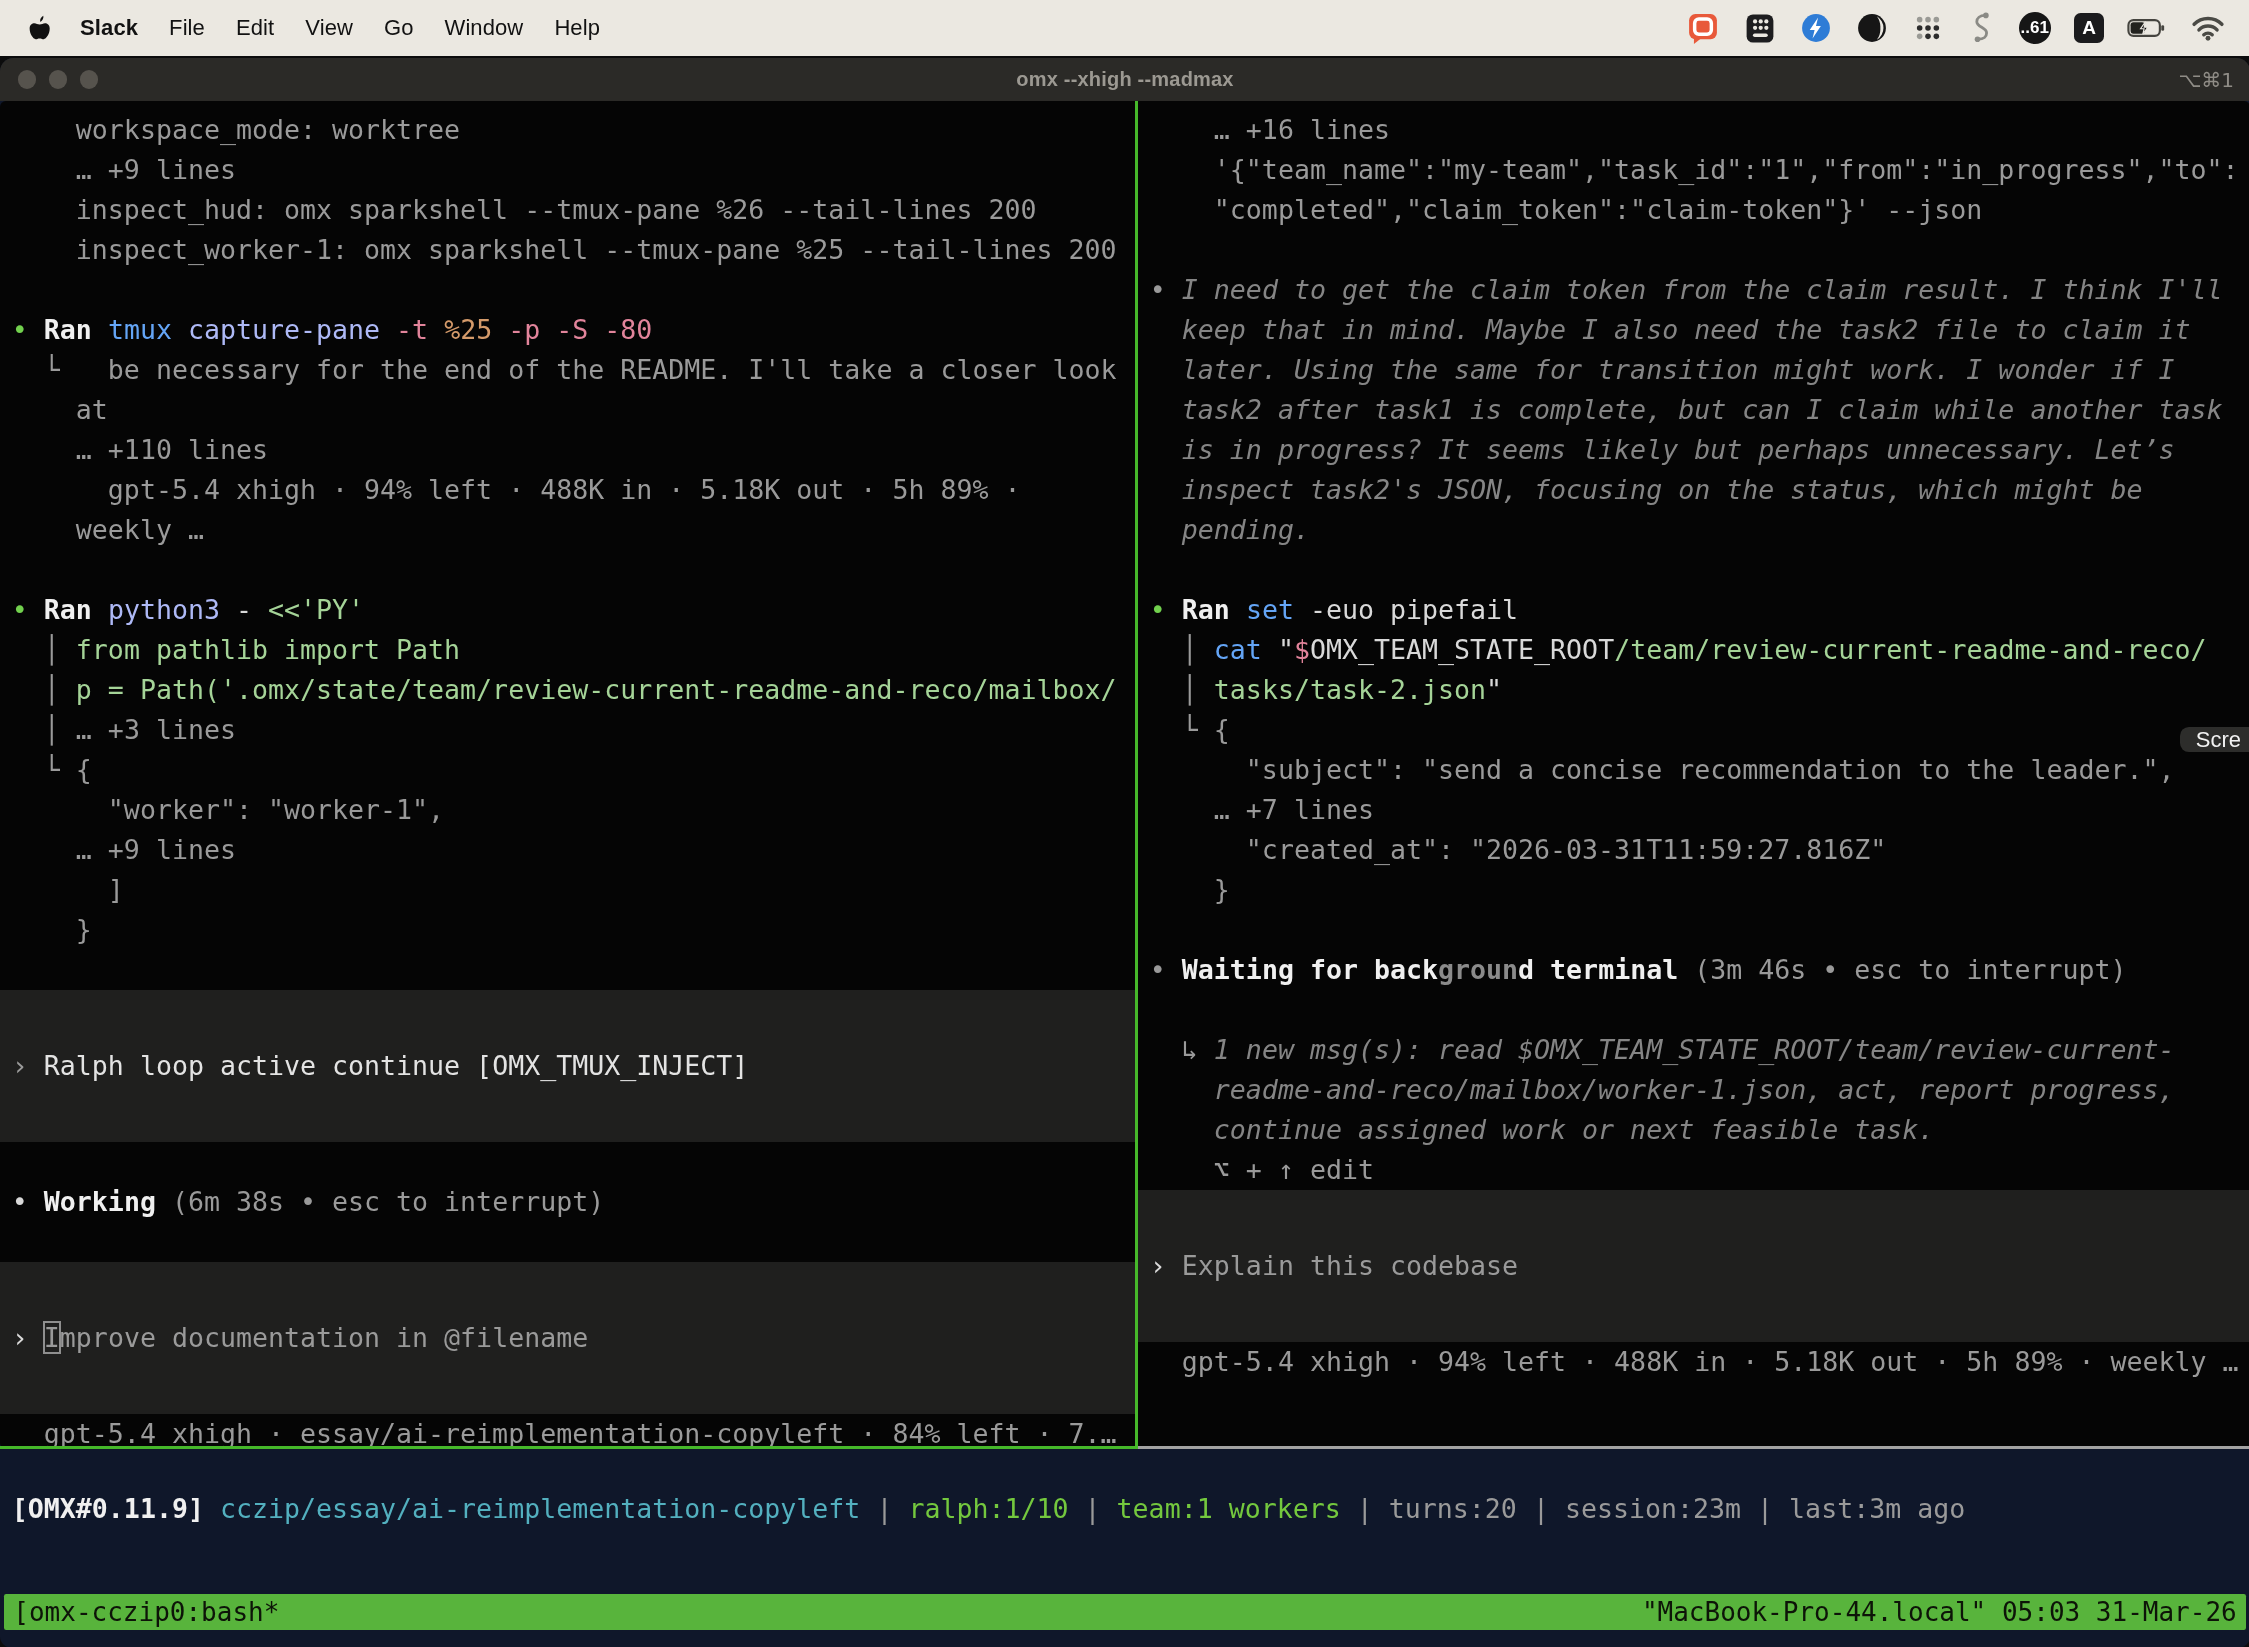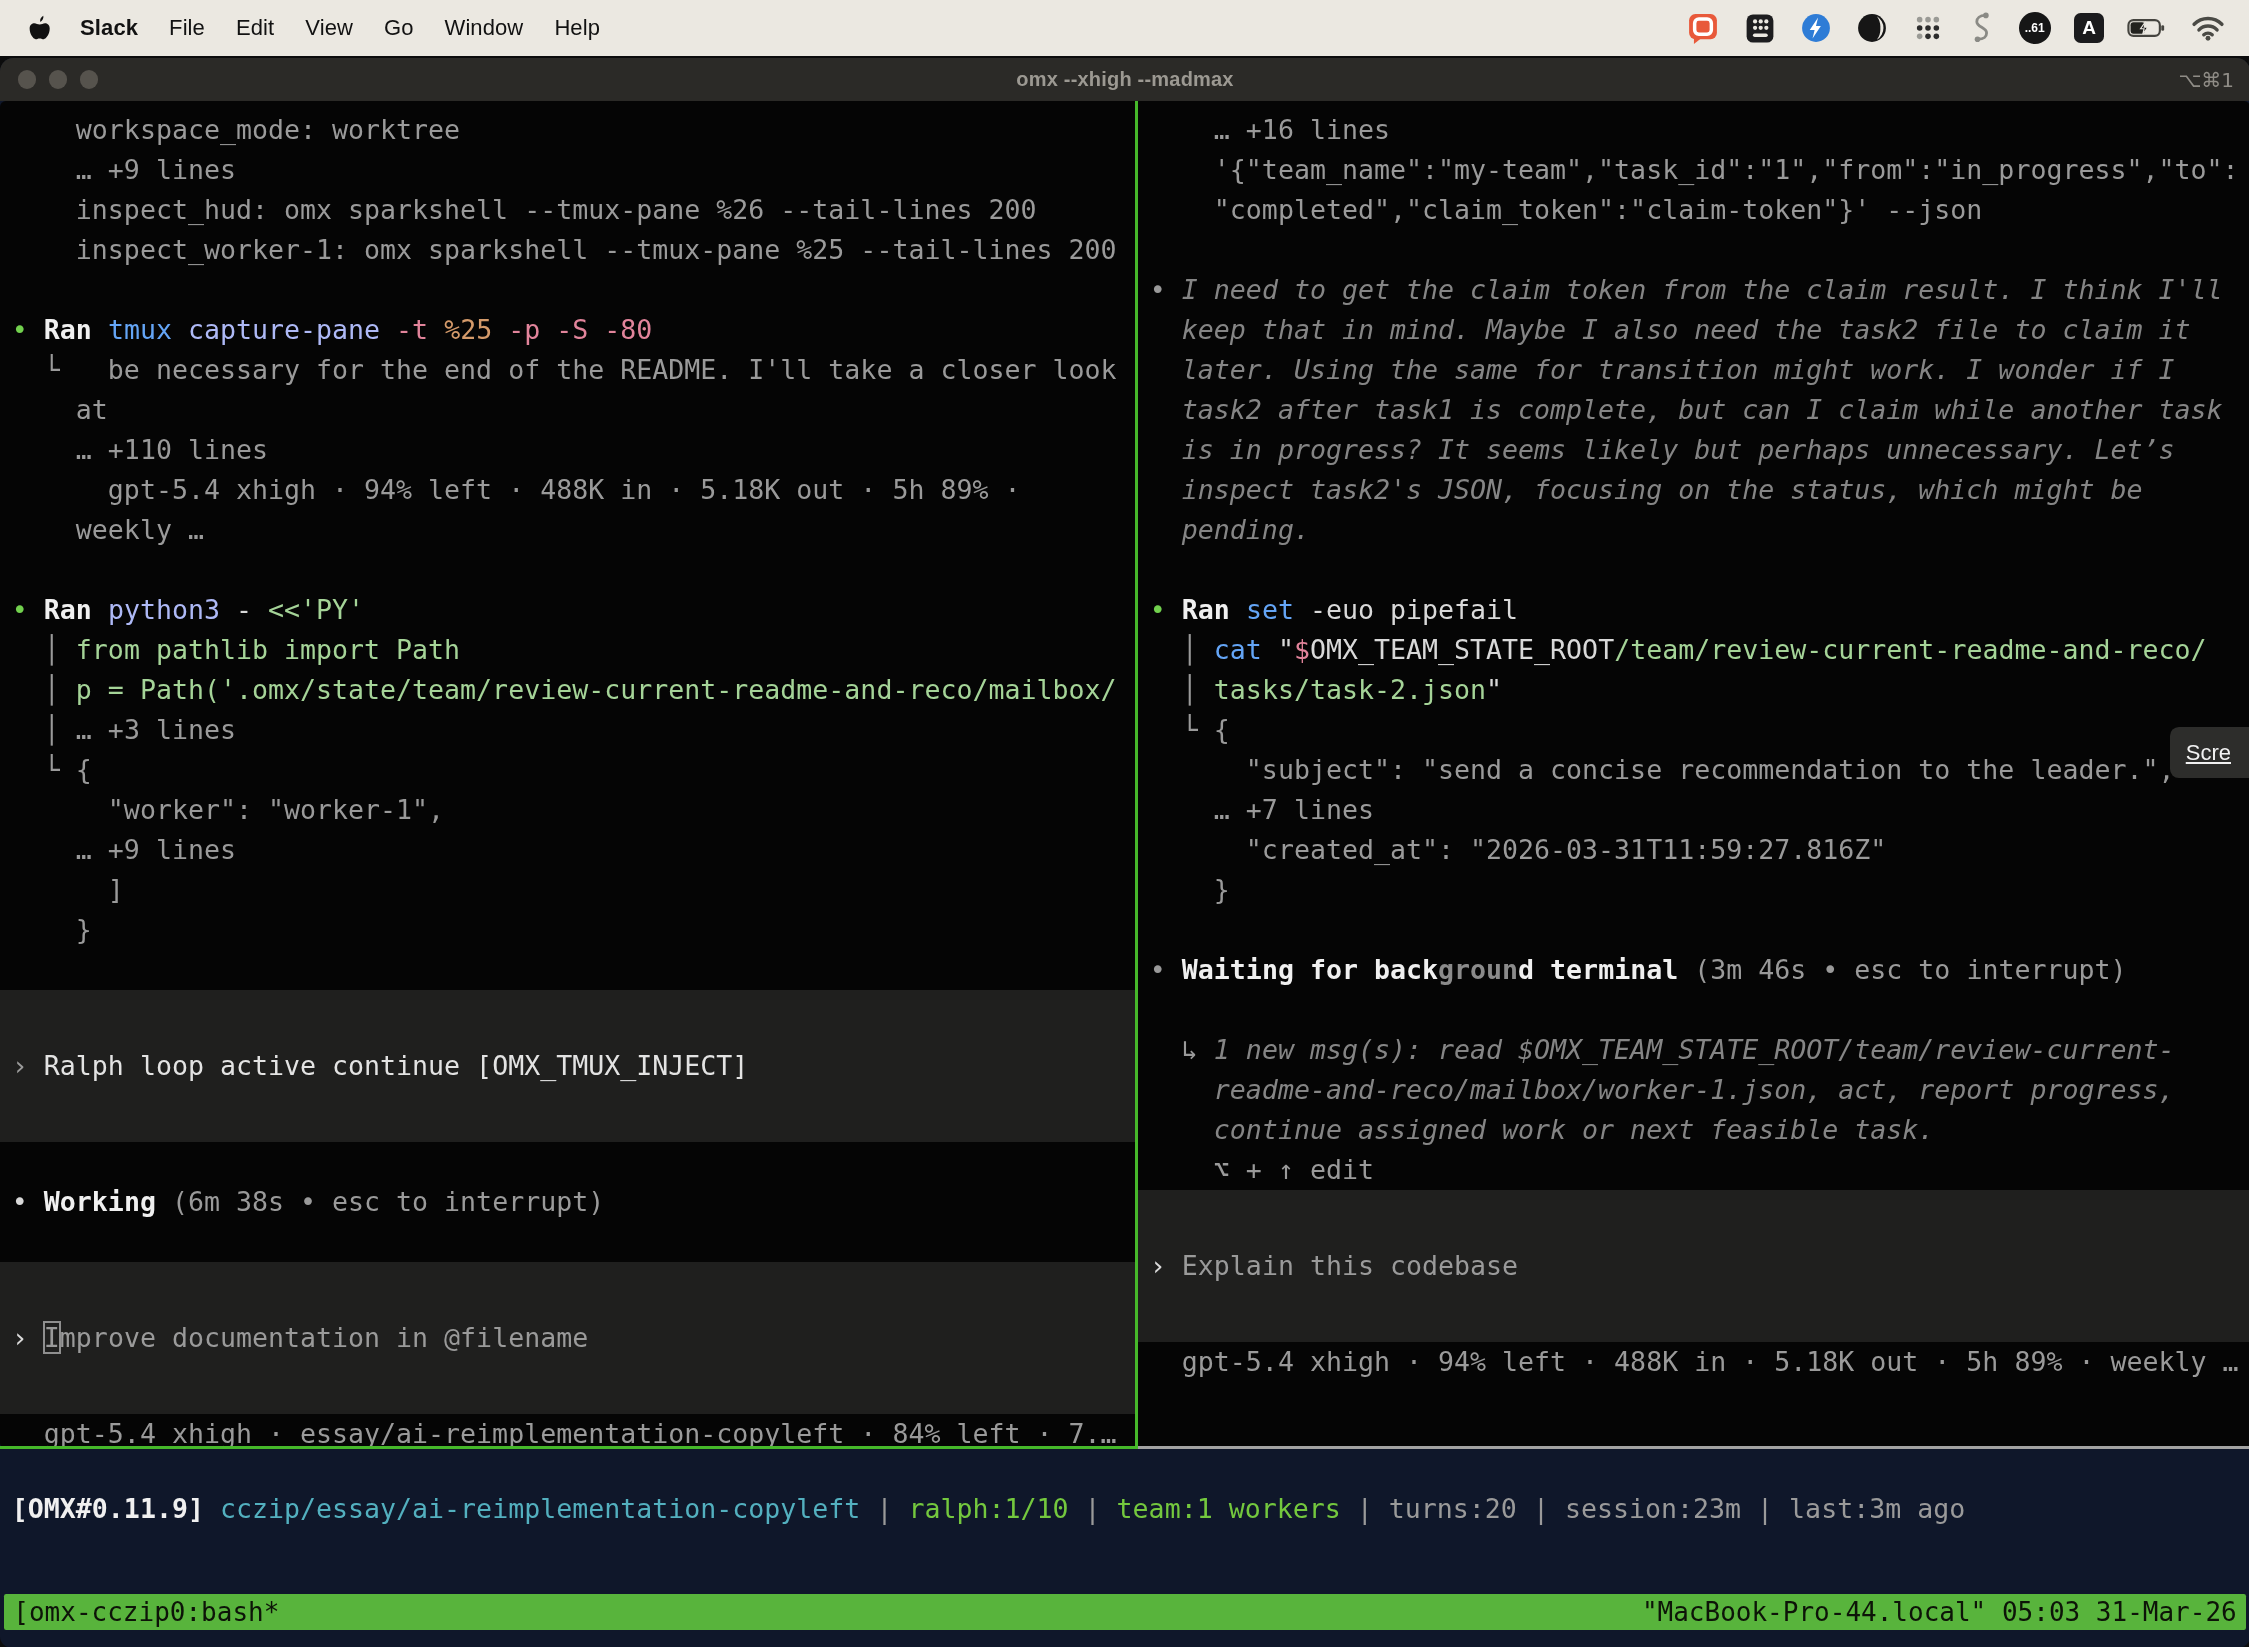--- a/index.html
+++ b/index.html
@@ -13,21 +13,21 @@
     background:#ebe8e1;display:flex;align-items:center;justify-content:space-between;
     font-size:22px;color:#121212;
   }
   .mb-left{display:flex;align-items:center;padding-left:19px;}
   .apple{display:inline-flex;margin:0 13.3px 0 10.3px;}
   .mb-item{margin:0 15.5px;letter-spacing:0.1px;}
   .mb-item.app{font-weight:700;}
   .mb-right{display:flex;align-items:center;gap:23.6px;padding-right:25px;}
   .st-icon{display:inline-flex;align-items:center;justify-content:center;}
   .badge-circle{width:32px;height:32px;border-radius:50%;background:#161616;color:#fff;
-    display:flex;align-items:center;justify-content:center;font-size:12px;font-weight:700;}
+    display:flex;align-items:center;justify-content:center;font-size:17px;font-weight:700;}
   .badge-square{width:29.5px;height:29.5px;border-radius:6.6px;background:#1b1b1d;color:#fff;
     display:flex;align-items:center;justify-content:center;font-size:19px;font-weight:700;}
   
   .window{
     position:absolute;top:58px;left:0;width:2250px;height:1590px;
     background:#0f172a;border-radius:13.3px 13.3px 11.8px 11.8px;overflow:hidden;
     display:flex;flex-direction:column;
   }
   .titlebar{
     height:43px;background:#2b2a27;position:relative;flex:0 0 auto;
@@ -55,24 +55,24 @@
   .s-gn{color:#72d14e}
   .s-bl{color:#64a5f6}
   .s-lv{color:#aeb9f6}
   .s-pk{color:#e2849b}
   .s-or{color:#d49a6a}
   .s-gr{color:#a5d498}
   .s-cy{color:#53b0bf}
   .s-sg{color:#74c83e}
   .s-cur{color:#9a9a9a;outline:2.2px solid #8f8f8f;outline-offset:-1.5px;}
   .overlay-btn{
-    position:absolute;right:0;top:626px;height:51px;background:#2d2d2b;
+    position:absolute;right:0;top:626px;height:25px;background:#2d2d2b;
     border-radius:8.9px 0 0 8.9px;color:#f2f2f2;
     font-family:"Liberation Sans",sans-serif;font-size:22px;
-    display:flex;align-items:center;padding:0 19px 0 16px;text-decoration:underline;
+    display:flex;align-items:center;padding:0 9px 0 16px;
   }
   
   .statusline{
     flex:0 0 auto;height:40px;padding:40px 0 0 11.8px;line-height:40px;white-space:pre;
     font-family:"DejaVu Sans Mono",monospace;font-size:26.6px;overflow:hidden;
   }
   .spacer{flex:1 1 auto;}
   
   .tmuxbar{
     flex:0 0 auto;height:36px;margin:0 4.4px 17.7px 4.4px;background:#58b43c;border-radius:2.2px;

